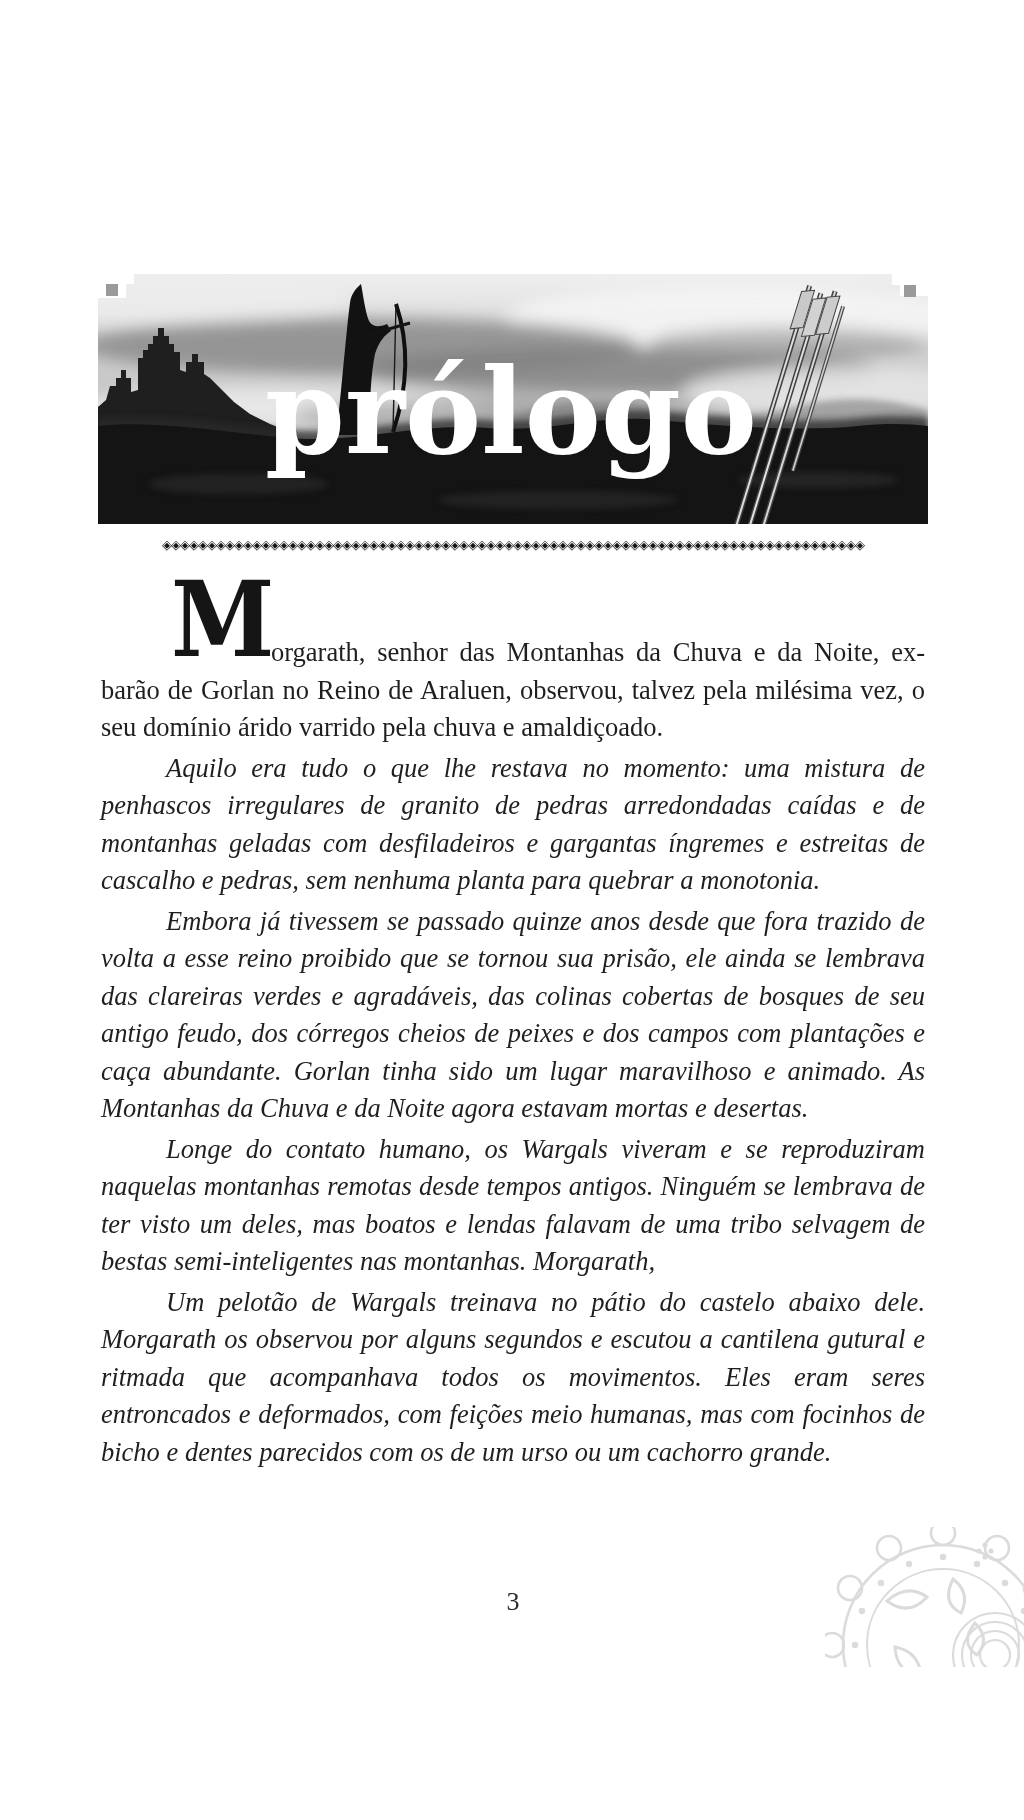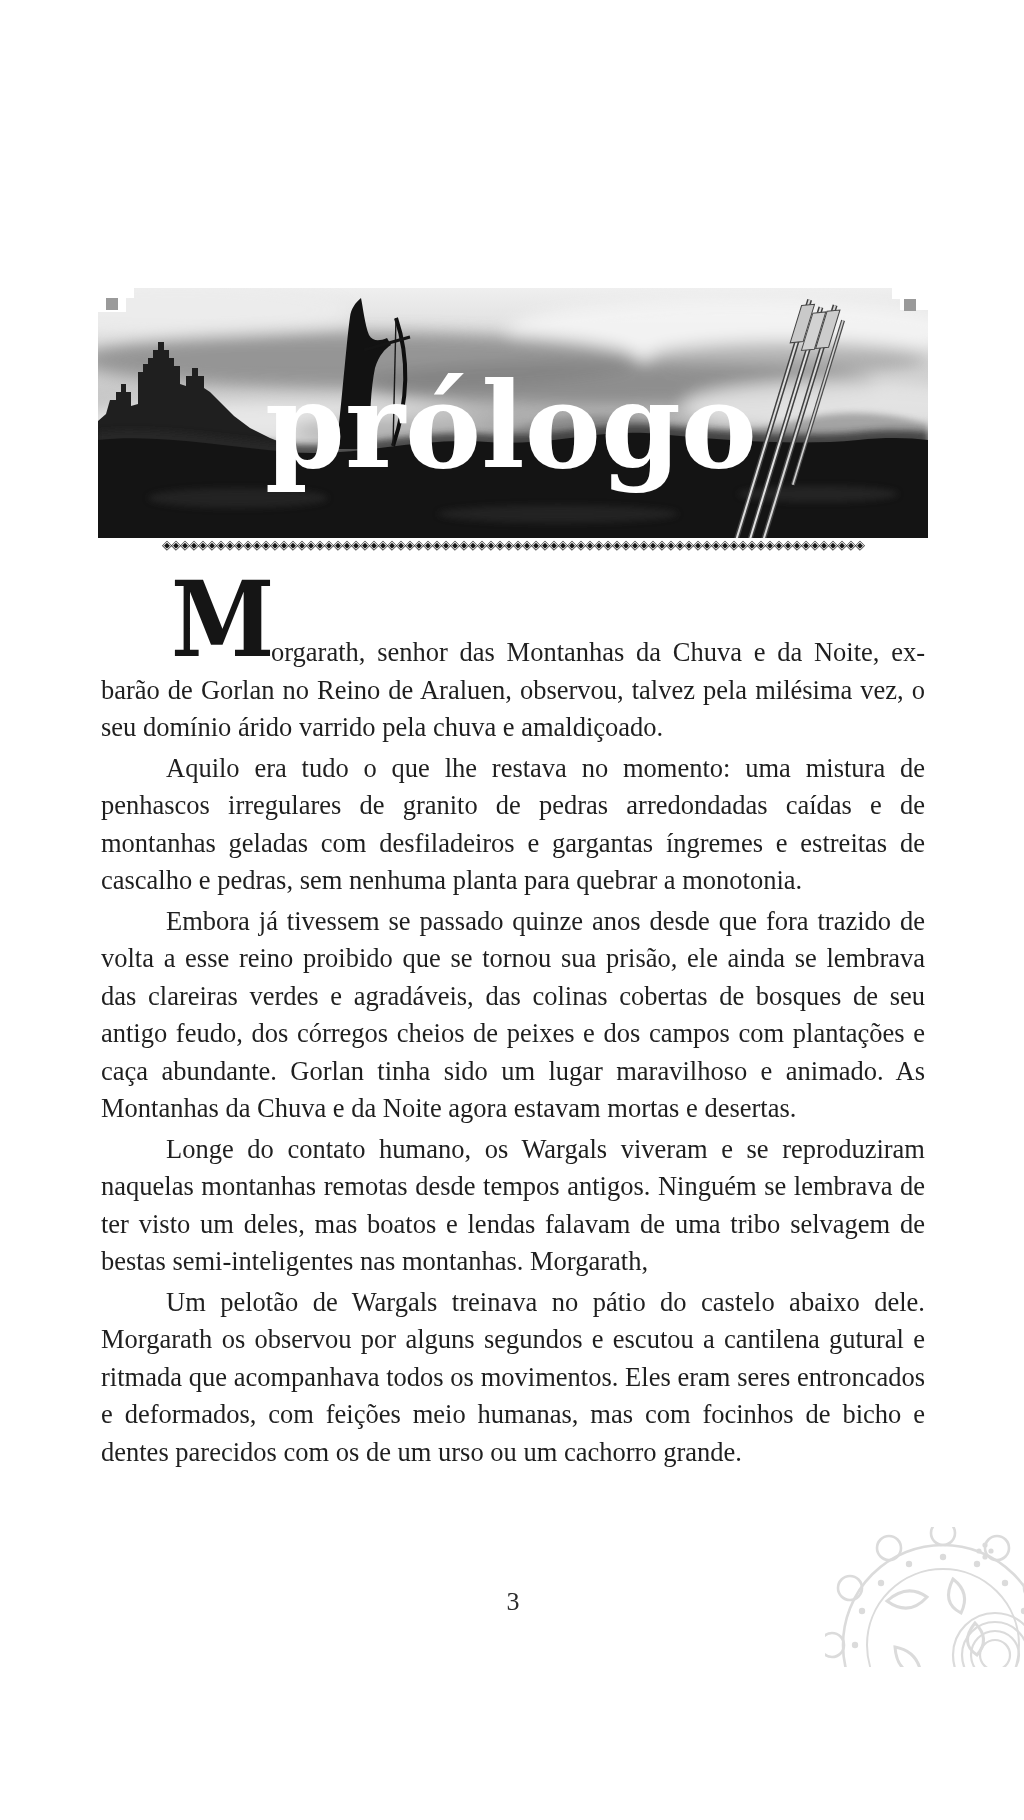--- a/index.html
+++ b/index.html
@@ -4,42 +4,42 @@
 <style>
   html,body{margin:0;padding:0;}
   body{
     width:1024px;height:1820px;position:relative;background:#ffffff;
     font-family:"Liberation Serif", serif;overflow:hidden;
   }
   .page{position:absolute;inset:0;background:#fff;}
 
   
   .chapter-header{
-    position:absolute;left:98px;top:288px;width:830px;height:250px;
+    position:absolute;left:98px;top:274px;width:830px;height:250px;
   }
   .chapter-header svg{display:block;width:830px;height:250px;}
 
   
   .divider{
     position:absolute;left:98px;top:537px;width:830px;height:16px;
     overflow:hidden;white-space:nowrap;
     font-family:"DejaVu Sans", sans-serif;
     font-size:13px;line-height:15px;letter-spacing:-1px;color:#161616;
     text-align:center;
   }
 
   
   .page-body{
     position:absolute;left:98px;top:631px;width:830px;
     font-size:26.5px;line-height:37.5px;color:#1f1f1f;
     text-align:justify;
   }
   .page-body p{margin:3px;padding:0;}
   .page-body p.first{text-indent:170px;}
-  .page-body p.ind{text-indent:65px;}
+  .page-body p.ind{text-indent:65px;font-style:italic;}
   .dropcap{
     position:absolute;left:73px;top:-64px;
     font-family:"DejaVu Serif", serif;font-weight:bold;
     font-size:105px;line-height:105px;color:#151515;
     transform:scaleX(0.89);transform-origin:left bottom;
     letter-spacing:0;text-indent:0;
   }
 
   
   .page-number{

